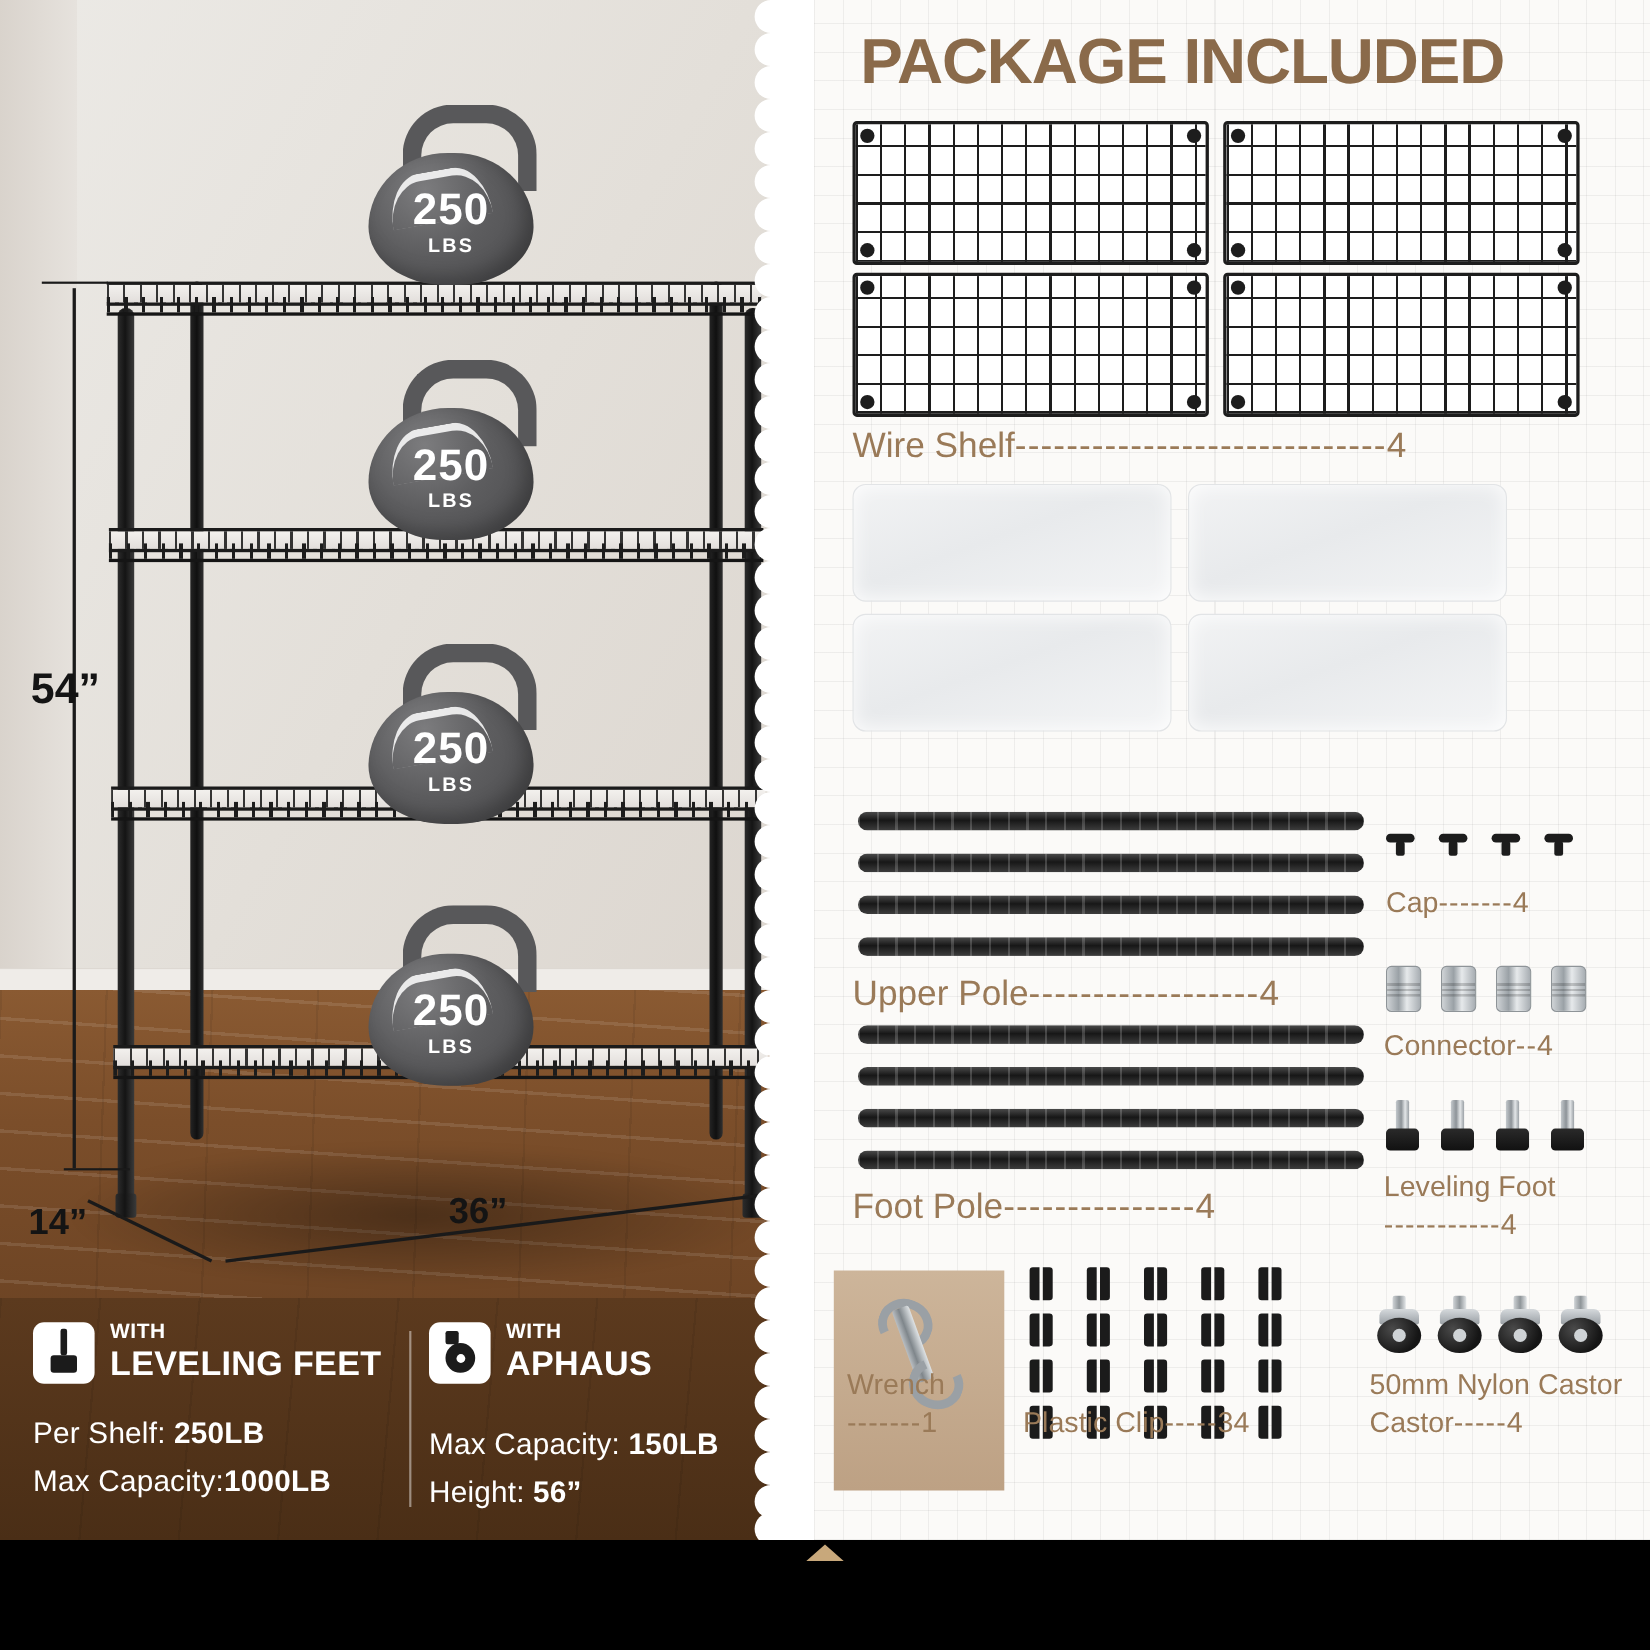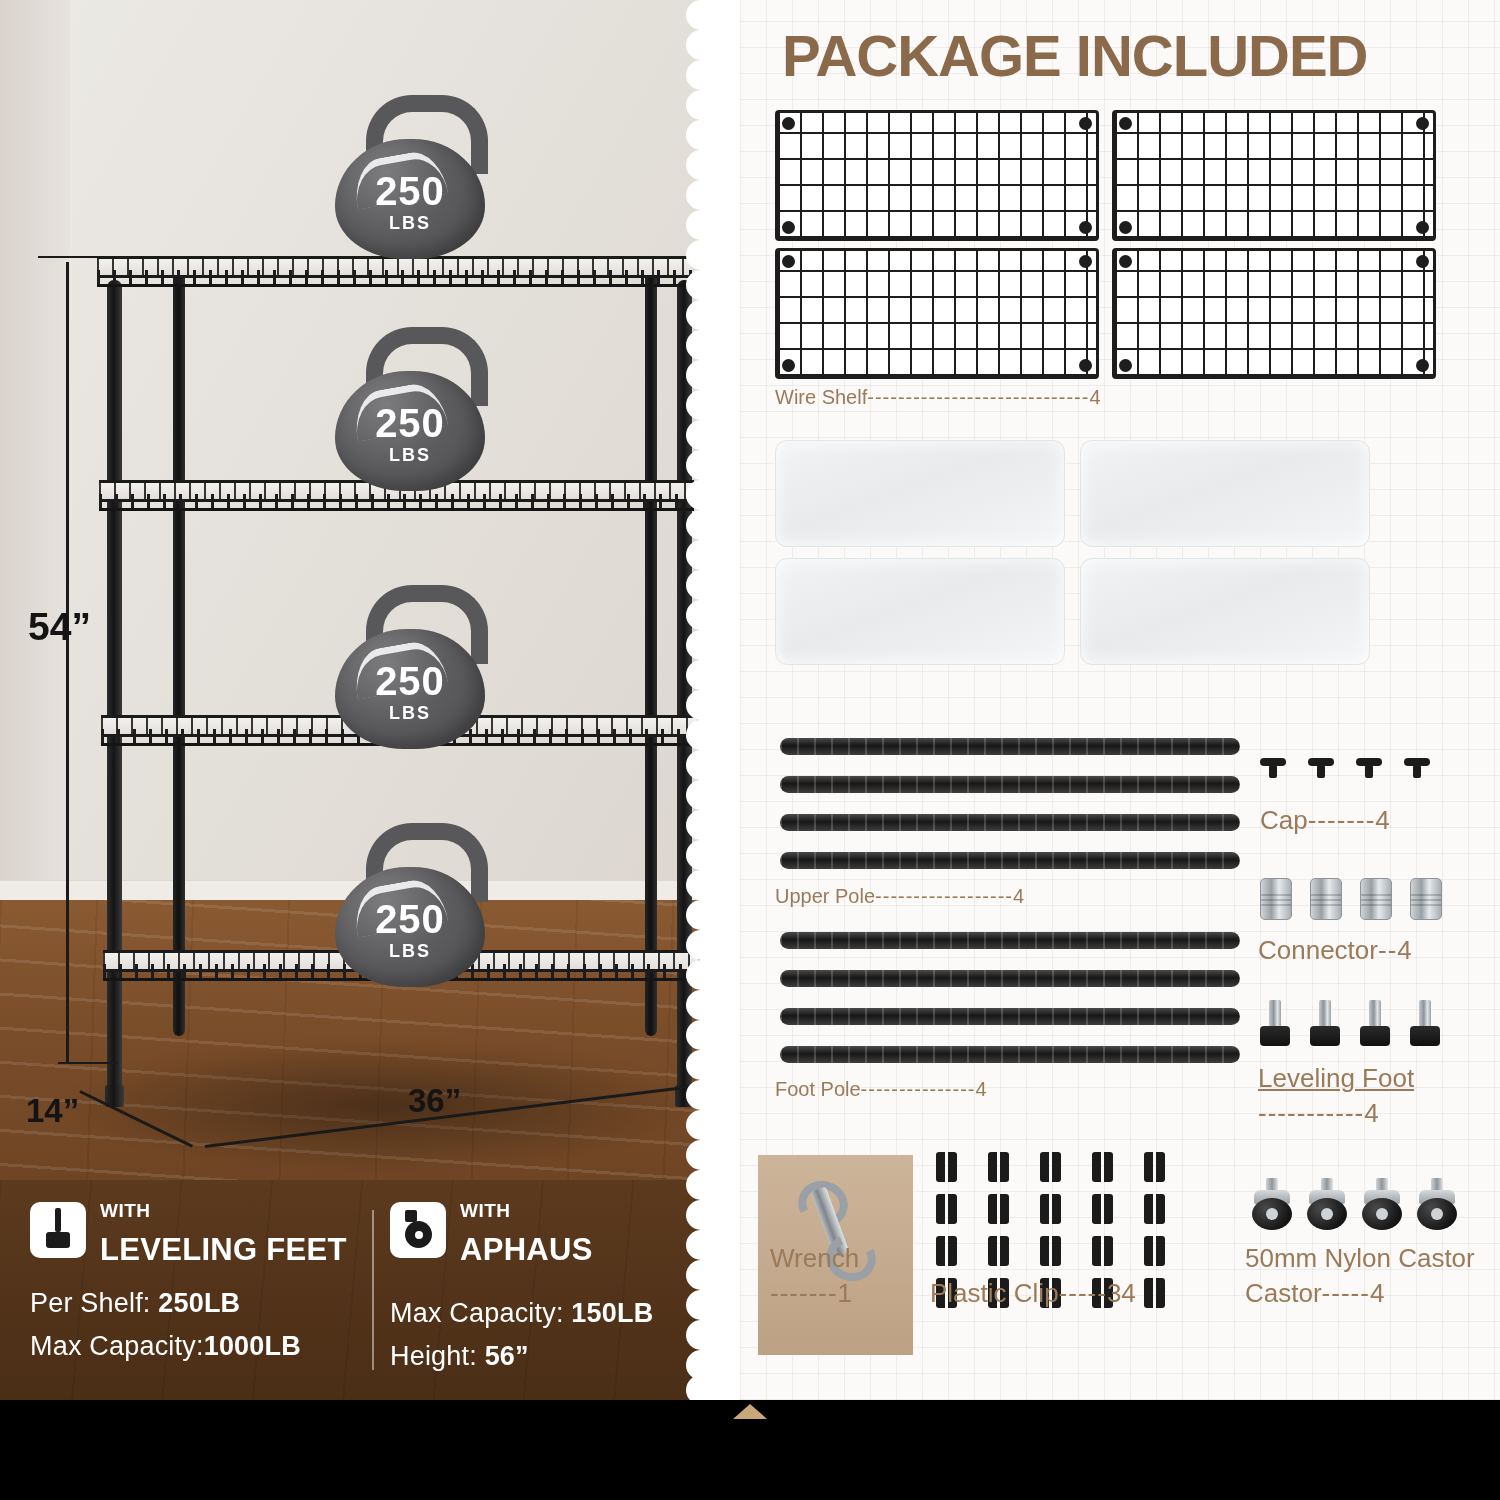--- a/index.html
+++ b/index.html
@@ -116,21 +116,21 @@
   }
   .spec-col{position:absolute;top:22px;color:#fff;}
   .spec-col.a{left:30px;width:330px;}
   .spec-col.b{left:390px;width:320px;}
   .spec-divider{position:absolute;left:372px;top:30px;width:2px;height:160px;background:rgba(255,255,255,.45);}
   .spec-ico{
     position:absolute;left:0;top:0;width:56px;height:56px;border-radius:10px;background:#fff;
   }
   .spec-head{position:absolute;left:70px;top:-2px;color:#fff;}
   .spec-head .small{font-size:19px;font-weight:bold;letter-spacing:.5px;}
-  .spec-head .big{font-size:31px;font-weight:bold;letter-spacing:.3px;margin-top:10px;}
+  .spec-head .big{font-size:31px;font-weight:bold;letter-spacing:.3px;margin-top:0;}
   .spec-line{margin-top:12px;font-size:27px;font-weight:bold;color:#fff;letter-spacing:.2px;white-space:nowrap;}
   .spec-line .lab{font-weight:normal;}
 
   
   .lf-icon{position:absolute;left:16px;top:6px;width:24px;height:44px;}
   .lf-icon .stem{position:absolute;left:9px;top:0;width:6px;height:24px;background:#1b1b1b;border-radius:2px;}
   .lf-icon .base{position:absolute;left:0;top:24px;width:24px;height:16px;background:#1b1b1b;border-radius:3px;}
   .wh-icon{position:absolute;left:11px;top:8px;width:34px;height:40px;}
   .wh-icon .bolt{position:absolute;left:4px;top:0;width:12px;height:12px;background:#1b1b1b;border-radius:2px;}
   .wh-icon .wheel{position:absolute;left:4px;top:11px;width:27px;height:27px;border-radius:50%;background:#1b1b1b;}
@@ -154,21 +154,21 @@
       repeating-linear-gradient(0deg, rgba(120,120,120,.10) 0 1px, rgba(0,0,0,0) 1px 26px),
       repeating-linear-gradient(90deg, rgba(120,120,120,.10) 0 1px, rgba(0,0,0,0) 1px 26px);
     overflow:hidden;
   }
   .pkg-title{
     position:absolute;left:42px;top:22px;width:700px;
     font-size:58px;font-weight:bold;color:#8a6a4a;letter-spacing:-1px;
     font-family:"Liberation Sans", sans-serif;
   }
   .cap-label{
-    position:absolute;font-size:20px;color:#9a7a58;white-space:nowrap;
+    position:absolute;font-size:32px;color:#9a7a58;white-space:nowrap;
   }
   .cap-label .dash{letter-spacing:1px;}
   .cap-label.small{font-size:26px;}
 
   
   .wshelf{position:absolute;border:3px solid #1d1d1d;border-radius:4px;background:#fff;}
   .wshelf:before{
     content:"";position:absolute;left:0;top:0;right:0;bottom:0;
     background:
       repeating-linear-gradient(90deg,#1d1d1d 0 2px, rgba(0,0,0,0) 2px 22px),
@@ -544,21 +544,21 @@
         <div class="pad"></div>
     </div>
     <div class="foot-part" style="left:620px;top:1000px;">
       <div class="screw"></div>
         <div class="pad"></div>
     </div>
     <div class="foot-part" style="left:670px;top:1000px;">
       <div class="screw"></div>
         <div class="pad"></div>
     </div>
-    <div class="cap-label small" style="left:518px;top:1063px;text-decoration:underline;">
+    <div class="cap-label small" style="left:518px;top:1063px;">
       <span>Leveling Foot</span>
     </div>
     <div class="cap-label small" style="left:518px;top:1098px;">
       <span class="dash">-----------</span><span>4</span>
     </div>
 
     <div class="wrench-box">
       <div class="wrench">
         <div class="h1"></div>
           <div class="sh"></div>

